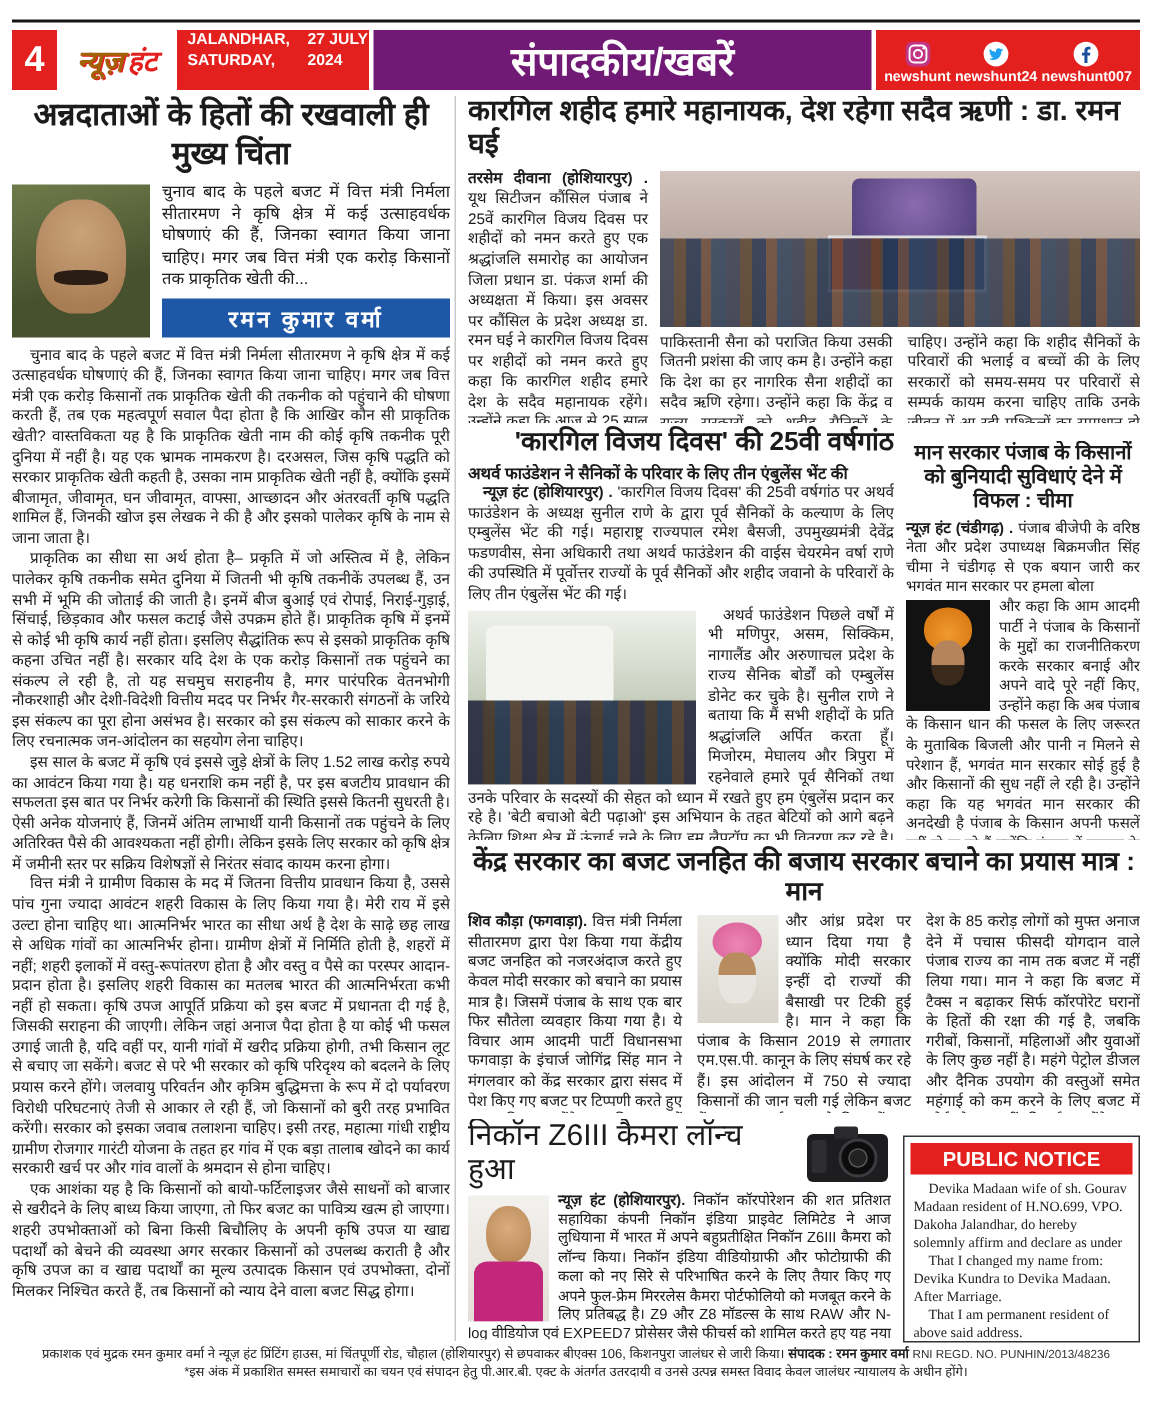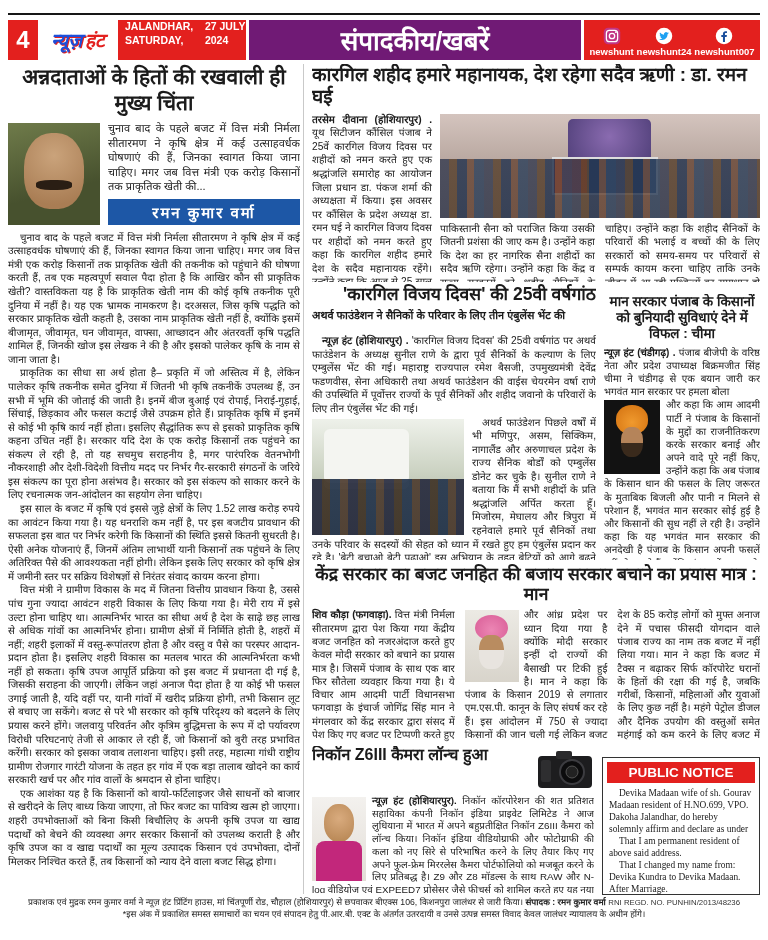--- a/index.html
+++ b/index.html
@@ -6,21 +6,21 @@
   .page{position:relative;width:768px;height:940px;margin:0 auto;background:#fff;
         font-family:"Liberation Sans","DejaVu Sans",sans-serif;color:#1b1b1b;overflow:hidden;}
   p{margin:0;}
   .top-rule{position:absolute;left:8px;right:8px;top:13px;height:2px;background:#161616;}
   
   .header{position:absolute;left:8px;right:8px;top:20px;height:40px;display:flex;gap:3px;}
   .h-pageno{width:30px;background:#e3201e;color:#fff;font-weight:bold;font-size:24px;
             display:flex;align-items:center;justify-content:center;}
   .h-logo{width:74px;display:flex;align-items:center;justify-content:center;gap:3px;
           font-weight:bold;font-size:19px;font-style:italic;}
-  .h-logo .w1{color:#1d4ed8;text-shadow:1px 1px 0 #e3201e;}
+  .h-logo .w1{color:#a16207;text-shadow:1px 1px 0 #e3201e;}
   .h-logo .w2{color:#e3201e;}
   .h-date{width:128px;background:#e3201e;color:#fff;font-weight:bold;font-size:10.5px;
           line-height:1.3;display:flex;flex-direction:row;justify-content:center;padding-left:7px;box-sizing:border-box;}
   .h-section{flex:1;background:#701a75;color:#fff;font-weight:bold;font-size:26px;
              display:flex;align-items:center;justify-content:center;}
   .h-social{width:176px;background:#e3201e;display:flex;align-items:flex-end;
             justify-content:space-around;padding:3px 4px;box-sizing:border-box;}
   .s-item{display:flex;flex-direction:column;align-items:center;gap:1px;}
   .s-item svg{width:18px;height:18px;display:block;}
   .s-handle{color:#fff;font-size:9.5px;font-weight:bold;}
@@ -49,35 +49,35 @@
   .k-body{display:flex;gap:8px;margin-top:5px;}
   .k-col1{width:120px;flex:0 0 120px;font-size:10.2px;line-height:1.33;text-align:justify;}
   .k-right{flex:1;min-width:0;}
   .k-photo{height:104px;margin:1px 0 4px;}
   .k-cols{display:flex;gap:10px;}
   .k-col{flex:1;font-size:10.2px;line-height:1.33;text-align:justify;}
   .byline{font-weight:bold;}
   
   .a-headline{font-size:17.5px;font-weight:bold;text-align:right;line-height:1.15;}
   .a-subhead{font-size:11px;font-weight:bold;margin-top:3px;}
-  .a-body{margin-top:12px;}
+  .a-body{margin-top:0;}
   .a-body p{font-size:10.2px;line-height:1.33;text-align:justify;text-indent:10px;}
   .a-photo{float:left;width:152px;height:116px;margin:3px 8px 2px 0;}
   
   .c-headline{font-size:13.5px;font-weight:bold;text-align:center;line-height:1.2;}
   .c-body{font-size:10px;line-height:1.32;text-align:justify;margin-top:3px;}
   .c-photo{float:left;width:56px;height:74px;margin:2px 6px 1px 0;}
   
   .m-headline{font-size:17.5px;font-weight:bold;text-align:center;line-height:1.15;}
   .m-cols{display:flex;gap:10px;margin-top:4px;}
   .m-col{flex:1;min-width:0;font-size:10.1px;line-height:1.32;text-align:justify;}
   .m-photo{float:left;width:54px;height:72px;margin:2px 5px 1px 0;}
   
   .n-headrow{display:flex;align-items:flex-start;gap:6px;}
-  .n-headline{flex:1;font-size:16px;font-weight:bold;line-height:1.15;}
+  .n-headline{flex:1;font-size:20px;font-weight:normal;line-height:1.15;}
   .n-camera{width:58px;height:46px;flex:0 0 58px;}
   .n-body{font-size:9.8px;line-height:1.3;text-align:justify;margin-top:3px;}
   .n-photo-person{float:left;width:54px;height:84px;margin:2px 6px 1px 0;}
   
   .notice-title{background:#e3201e;color:#fff;font-weight:bold;font-size:13.5px;text-align:center;
                 padding:3px 0;margin:4px 4px 0;}
   .notice-body{font-family:"Liberation Serif","DejaVu Serif",serif;font-size:9.4px;line-height:1.28;
                padding:4px 6px;}
   .notice-body p{text-indent:10px;margin:0;}
   
@@ -256,22 +256,22 @@
     <div class="n-body">
       <div class="photo ph-nikonman n-photo-person"></div>
       <p><span class="byline">न्यूज़ हंट (होशियारपुर).</span> <span>निकॉन कॉरपोरेशन की शत प्रतिशत सहायिका कंपनी निकॉन इंडिया प्राइवेट लिमिटेड ने आज लुधियाना में भारत में अपने बहुप्रतीक्षित निकॉन Z6III कैमरा को लॉन्च किया। निकॉन इंडिया वीडियोग्राफी और फोटोग्राफी की कला को नए सिरे से परिभाषित करने के लिए तैयार किए गए अपने फुल-फ्रेम मिररलेस कैमरा पोर्टफोलियो को मजबूत करने के लिए प्रतिबद्ध है। Z9 और Z8 मॉडल्स के साथ RAW और N-log वीडियोज एवं EXPEED7 प्रोसेसर जैसे फीचर्स को शामिल करते हुए यह नया कैमरा बेहतरीन परफॉर्मेंस देगा। Z6III को दुनिया के पहले पार्शियली-स्टैक्ड सीएमओएस सेंसर और सुपीरियर ऑटो फोकस क्षमता के साथ विकसित किया गया है जिससे यह कैमरा अद्वितीय परफॉर्मेंस और आउटपरफॉर्म के लिए तैयार है।</span></p>
     </div>
   </div>
 
   <div class="notice">
     <div class="notice-title">PUBLIC NOTICE</div>
     <div class="notice-body">
       <p>Devika Madaan wife of sh. Gourav Madaan resident of H.NO.699, VPO. Dakoha Jalandhar, do hereby solemnly affirm and declare as under</p>
+      <p>That I changed my name from: Devika Kundra to Devika Madaan. After Marriage.</p>
       <p>That I am permanent resident of above said address.</p>
-      <p>That I changed my name from: Devika Kundra to Devika Madaan. After Marriage.</p>
 
     </div>
   </div>
 
   <div class="footer">
     <div>
       <span>प्रकाशक एवं मुद्रक रमन कुमार वर्मा ने न्यूज़ हंट प्रिंटिंग हाउस, मां चिंतपूर्णी रोड, चौहाल (होशियारपुर) से छपवाकर बीएक्स 106, किशनपुरा जालंधर से जारी किया।</span>
       <span class="bold">संपादक : रमन कुमार वर्मा</span>
       <span class="rni">RNI REGD. NO. PUNHIN/2013/48236</span>
     </div>

